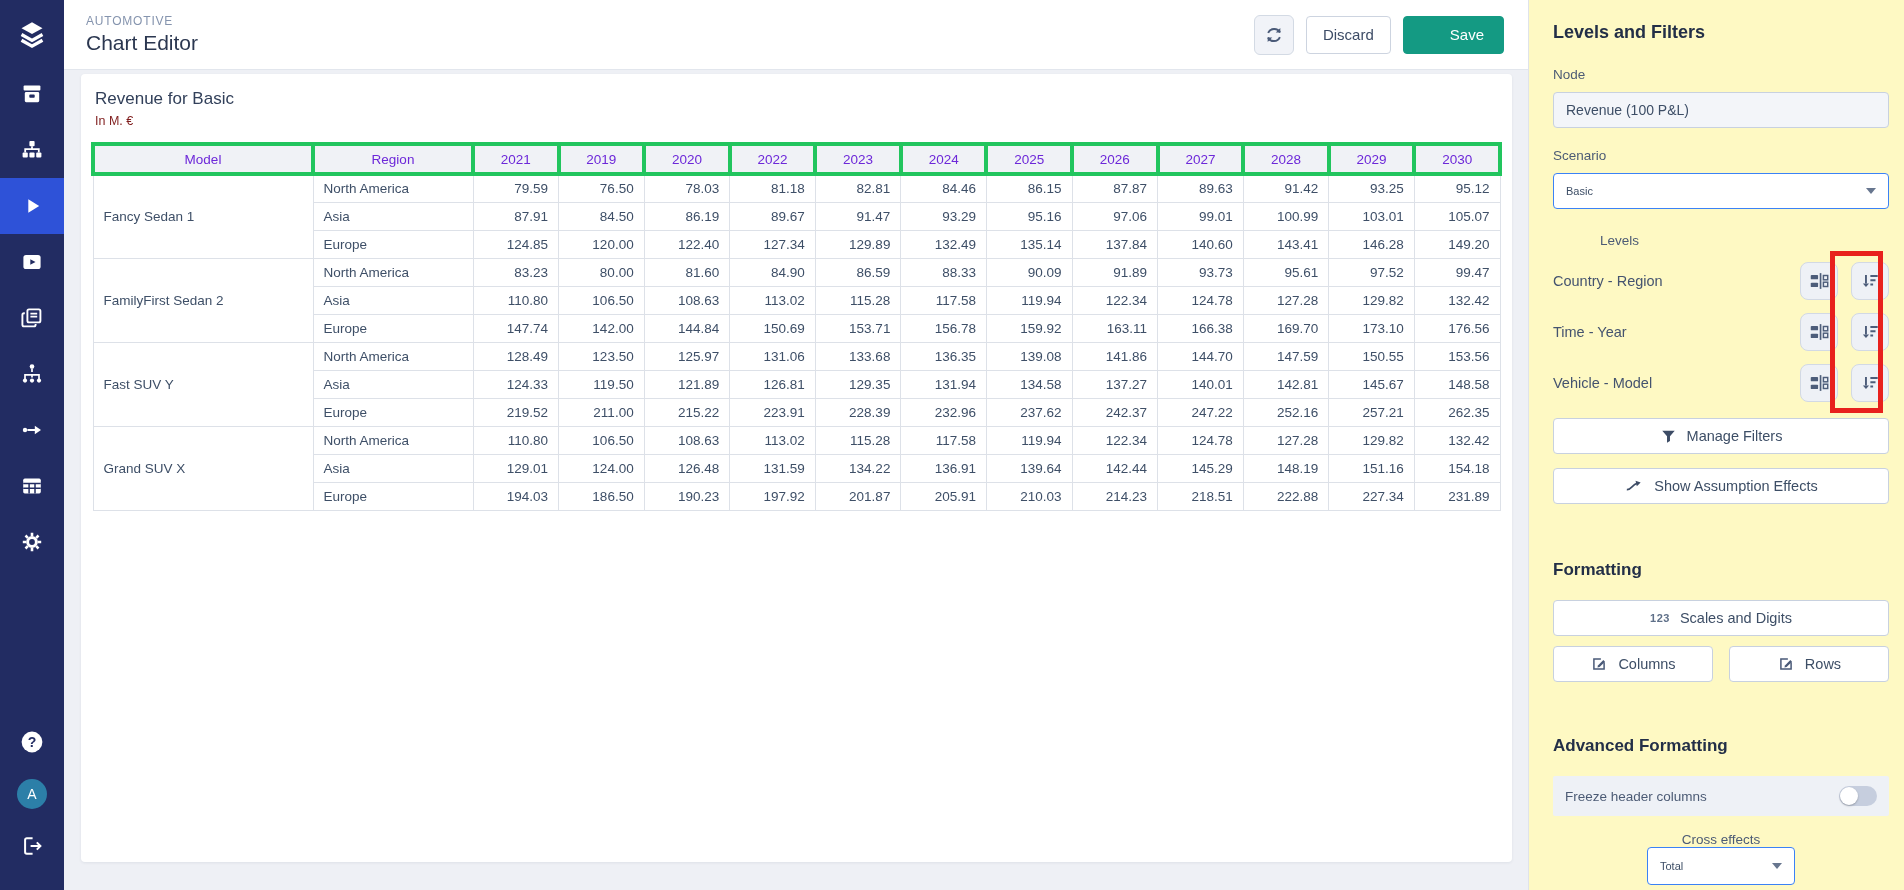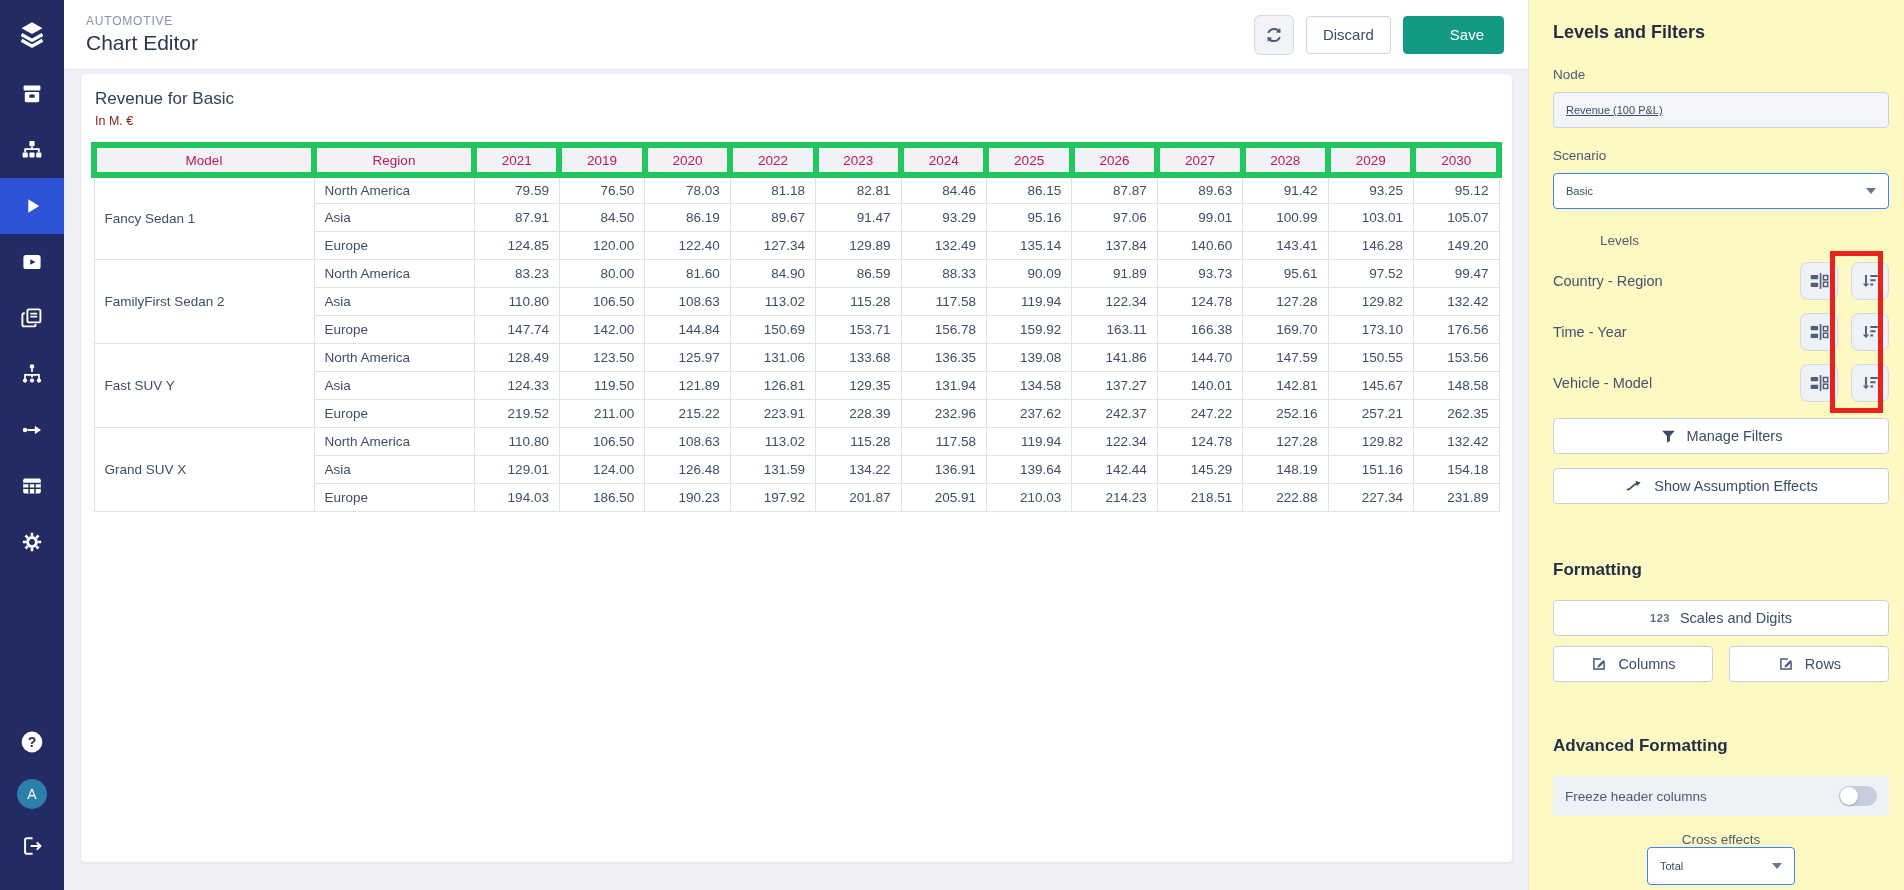--- a/index.html
+++ b/index.html
@@ -33,39 +33,39 @@
   .btn-save { background:#149a83; border:1px solid #149a83; color:#fff; padding:0 19px; }
 
   .content { flex:1; padding:4px 16px 0 17px; }
   .card { background:#fff; border-radius:4px; height:788px; padding:15px 10px;
           box-shadow:0 1px 3px rgba(40,50,80,.08); }
   .chart-title { font-size:17px; color:#32405a; margin-left:4px; }
   .chart-sub { font-size:12.5px; color:#7f1d1d; margin:5px 0 0 4px; }
 
   
   table { border-collapse:collapse; width:100%; margin-top:14px; font-size:13.5px; }
-  th { background:#f0f2f6; color:#be185d; font-weight:400; border:6px solid #22c55e;
+  th { background:#f0f2f6; color:#6d28d9; font-weight:400; border:4px solid #22c55e;
        height:30px; text-align:center; padding:0 8px; }
   td { border:1px solid #dde1e8; height:28px; color:#3e4f67; padding:0 10px; background:#fff; }
   .th-model { width:220px; }
   .th-region { width:160px; }
   .td-model { text-align:left; }
   .td-region { text-align:left; }
   .td-num { text-align:right; }
   table { border:1px solid #c9cfd9; }
 
   
   .rightpanel { width:376px; background:#fef9c3; border-left:1px solid #dfe3ea; flex-shrink:0;
                 position:relative; padding:0 15px 0 24px; }
   .panel-heading { font-size:18px; font-weight:bold; color:#232f47; margin-top:22px; }
   .field-label { font-size:13.5px; color:#4c5b75; }
   .lbl-node { margin-top:24px; }
   .text-input { width:100%; height:36px; border:1px solid #c8d1df; border-radius:4px;
-                background:#f3f5f9; color:#3d4e66; padding:0 12px; font-size:11px; margin-top:10px;
-                font-family:"Liberation Sans", sans-serif;text-decoration:underline; }
+                background:#f3f5f9; color:#3d4e66; padding:0 12px; font-size:14px; margin-top:10px;
+                font-family:"Liberation Sans", sans-serif; }
   .select { height:36px; border:1px solid #3b82f6; border-radius:4px; background:#fff;
             display:flex; align-items:center; padding:0 12px; font-size:11px; color:#3d4e66;
             cursor:pointer; }
   .select .caret { margin-left:auto; }
   .sel-scenario { margin-top:10px; }
   .lbl-scenario { margin-top:20px; }
   .lbl-levels { margin-top:24px;margin-left:47px; }
   .caret { width:0; height:0; border-left:5px solid transparent; border-right:5px solid transparent;
            border-top:6px solid #67768f; }
   .levels-list { margin-top:14px; }

